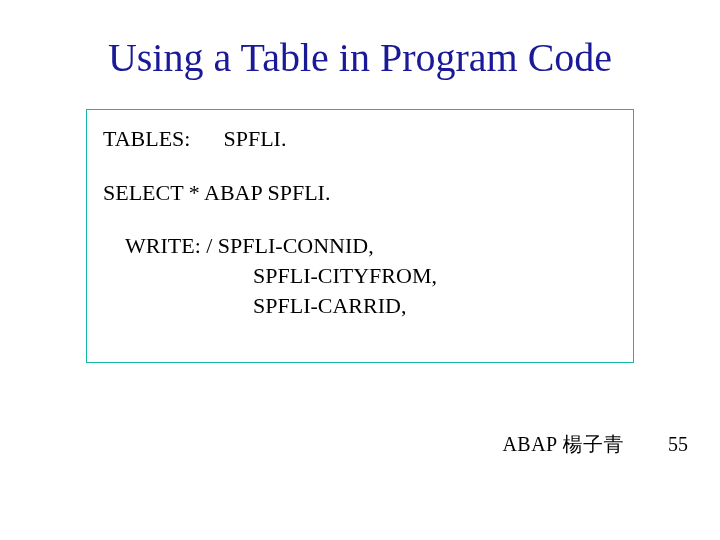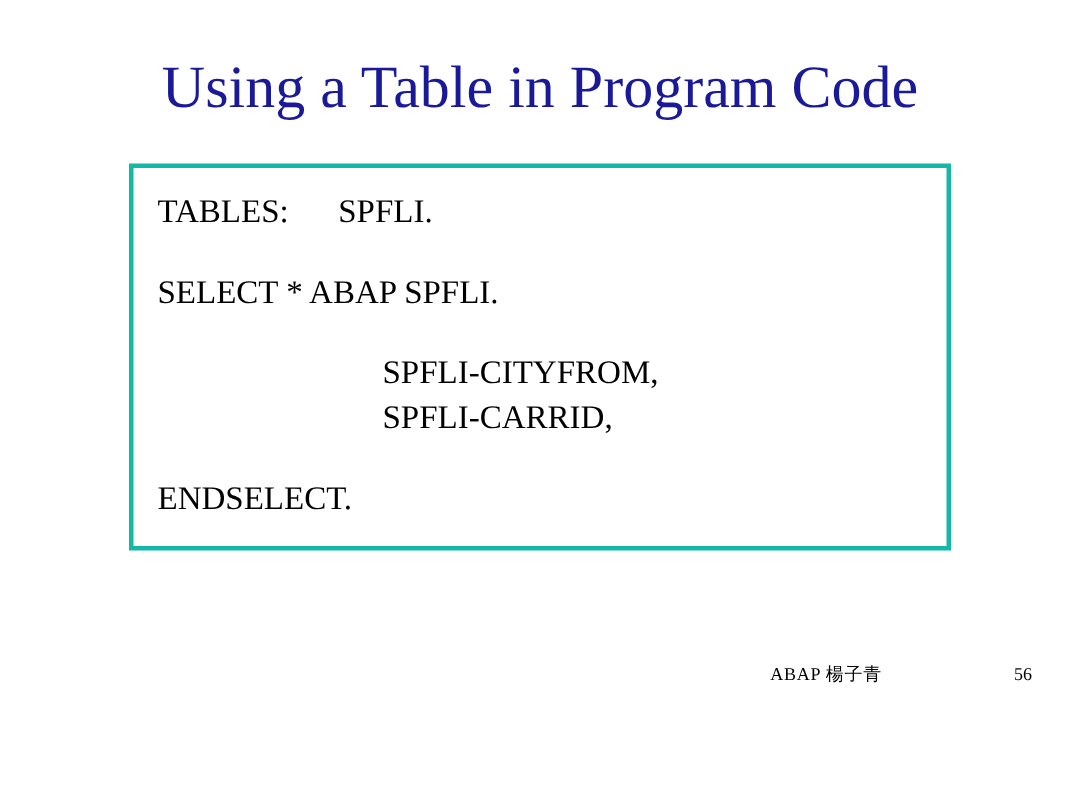--- a/index.html
+++ b/index.html
@@ -21,64 +21,64 @@
     color: #1a1a99;
     font-size: 40px;
     font-weight: normal;
     text-align: center;
     margin: 0;
     padding-top: 34px;
     padding-bottom: 18px;
   }
   .code-box {
     margin: 10px 86px 16px 86px;
-    border: 3px solid #14b8a6;
+    border: 1px solid #14b8a6;
     padding: 14px 16px 18px 16px;
     font-size: 22px;
     line-height: 1.35;
   }
   .code-box p {
     margin: 0;
   }
   .gap {
     height: 24px;
   }
   .indent1 { padding-left: 22px; }
   .indent2 { padding-left: 150px; }
   .footer {
     position: absolute;
     bottom: 22px;
     right: 32px;
-    font-size: 12px;
+    font-size: 20px;
     display: flex;
     align-items: baseline;
-    gap: 88px;
+    gap: 44px;
   }
   .footer .course {
     letter-spacing: 0.5px;
   }
 </style>
 </head>
 <body>
 
 <div class="slide">
 
   <h1 class="title">Using a Table in Program Code</h1>
 
   <div class="code-box">
     <p>
       <span>TABLES:</span>&nbsp;&nbsp;&nbsp;&nbsp;&nbsp;&nbsp;<span>SPFLI.</span>
     </p>
     <div class="gap"></div>
     <p>SELECT * ABAP SPFLI.</p>
     <div class="gap"></div>
+    <p class="indent1">WRITE: / SPFLI-CONNID,</p>
     <p class="indent2">SPFLI-CITYFROM,</p>
     <p class="indent2">SPFLI-CARRID,</p>
     <div class="gap"></div>
-    <p>ENDSELECT.</p>
   </div>
 
   <div class="footer">
     <span class="course">ABAP 楊子青</span>
-    <span>56</span>
+    <span>55</span>
   </div>
 
 </div>
 
 </body></html>

